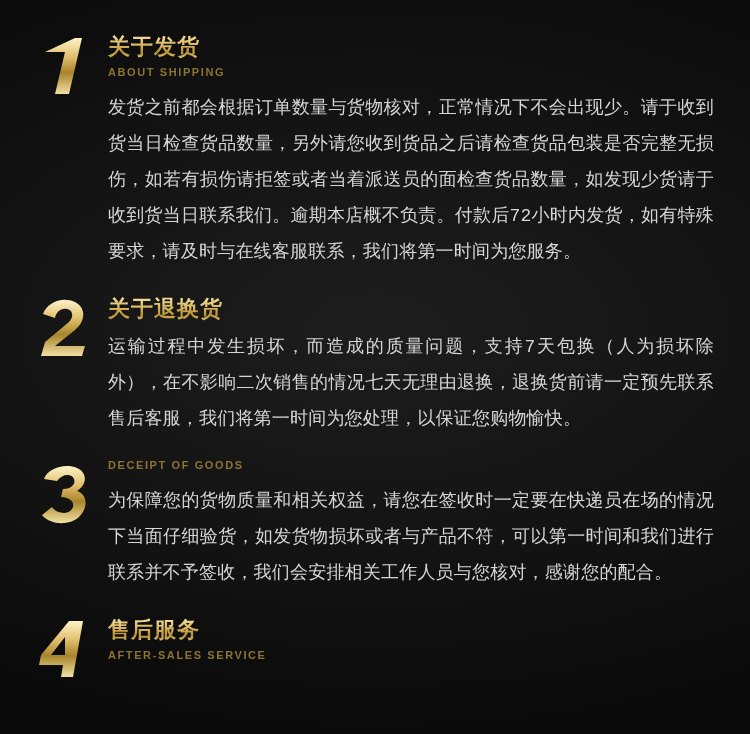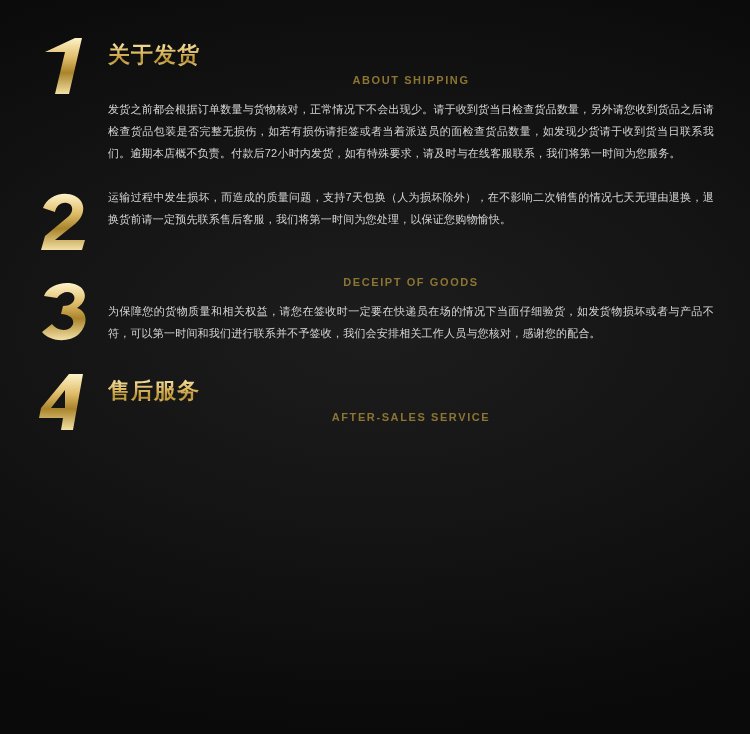--- a/index.html
+++ b/index.html
@@ -46,42 +46,42 @@
   }
   .body {
     flex: 1 1 auto;
     padding-right: 10px;
   }
   .title-cn {
     font-size: 22px;
     font-weight: bold;
     letter-spacing: 1px;
     line-height: 1.2;
-    margin: 12px 0 6px 0;
+    margin: 4px 0 6px 0;
     background: linear-gradient(180deg, #f7e7a8 0%, #d8b45c 45%, #b8912f 70%, #e7cf8c 100%);
     -webkit-background-clip: text;
     background-clip: text;
     color: #d9b45e;
     -webkit-text-fill-color: transparent;
   }
   .title-en {
     font-size: 11px;
     font-weight: bold;
     letter-spacing: 1.6px;
     color: #8c7433;
     margin: 0 0 12px 0;
-    text-align: center;
   }
   .para {
-    font-size: 11px;
+    font-size: 18px;
     line-height: 2.0;
     color: #d6d6d6;
     margin: 0;
     text-align: justify;
     letter-spacing: 0.2px;
+    font-family: Liberation Mono, monospace;
   }
 </style>
 </head>
 <body>
 
 <div class="page">
   <div class="sections">
 
     <div class="section">
       <div class="numeral">
@@ -112,20 +112,21 @@
               <stop offset="0%" stop-color="#fdf3c9"></stop>
               <stop offset="35%" stop-color="#e0bd6a"></stop>
               <stop offset="62%" stop-color="#a9842b"></stop>
               <stop offset="100%" stop-color="#f2e0a4"></stop>
             </linearGradient>
           </defs>
           <path d="M8 16 C12 4 28 -2 40 4 C52 10 50 24 40 32 L20 48 L50 48 L47 58 L6 58 L10 44 L34 24 C39 19 38 12 32 11 C25 10 21 15 20 20 Z" fill="url(#gold2)"></path>
         </svg>
       </div>
       <div class="body">
+        <div class="title-cn">关于退换货</div>
         <p class="para">运输过程中发生损坏，而造成的质量问题，支持7天包换（人为损坏除外），在不影响二次销售的情况七天无理由退换，退换货前请一定预先联系售后客服，我们将第一时间为您处理，以保证您购物愉快。</p>
       </div>
     </div>
 
     <div class="section">
       <div class="numeral">
         <svg width="64" height="62" viewBox="0 0 64 62" aria-hidden="true">
           <defs>
             <linearGradient id="gold3" x1="0" y1="0" x2="0" y2="1">
               <stop offset="0%" stop-color="#fdf3c9"></stop>

